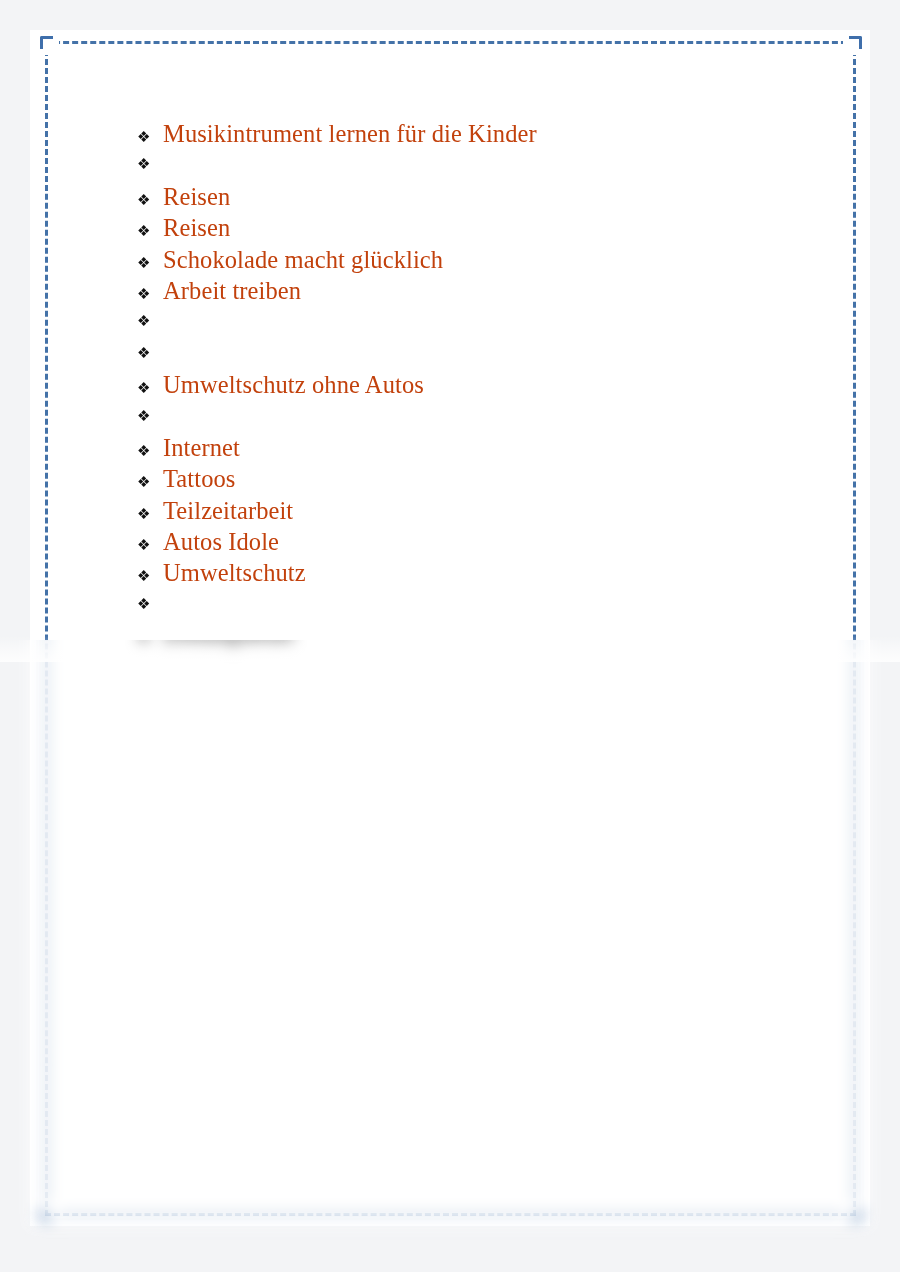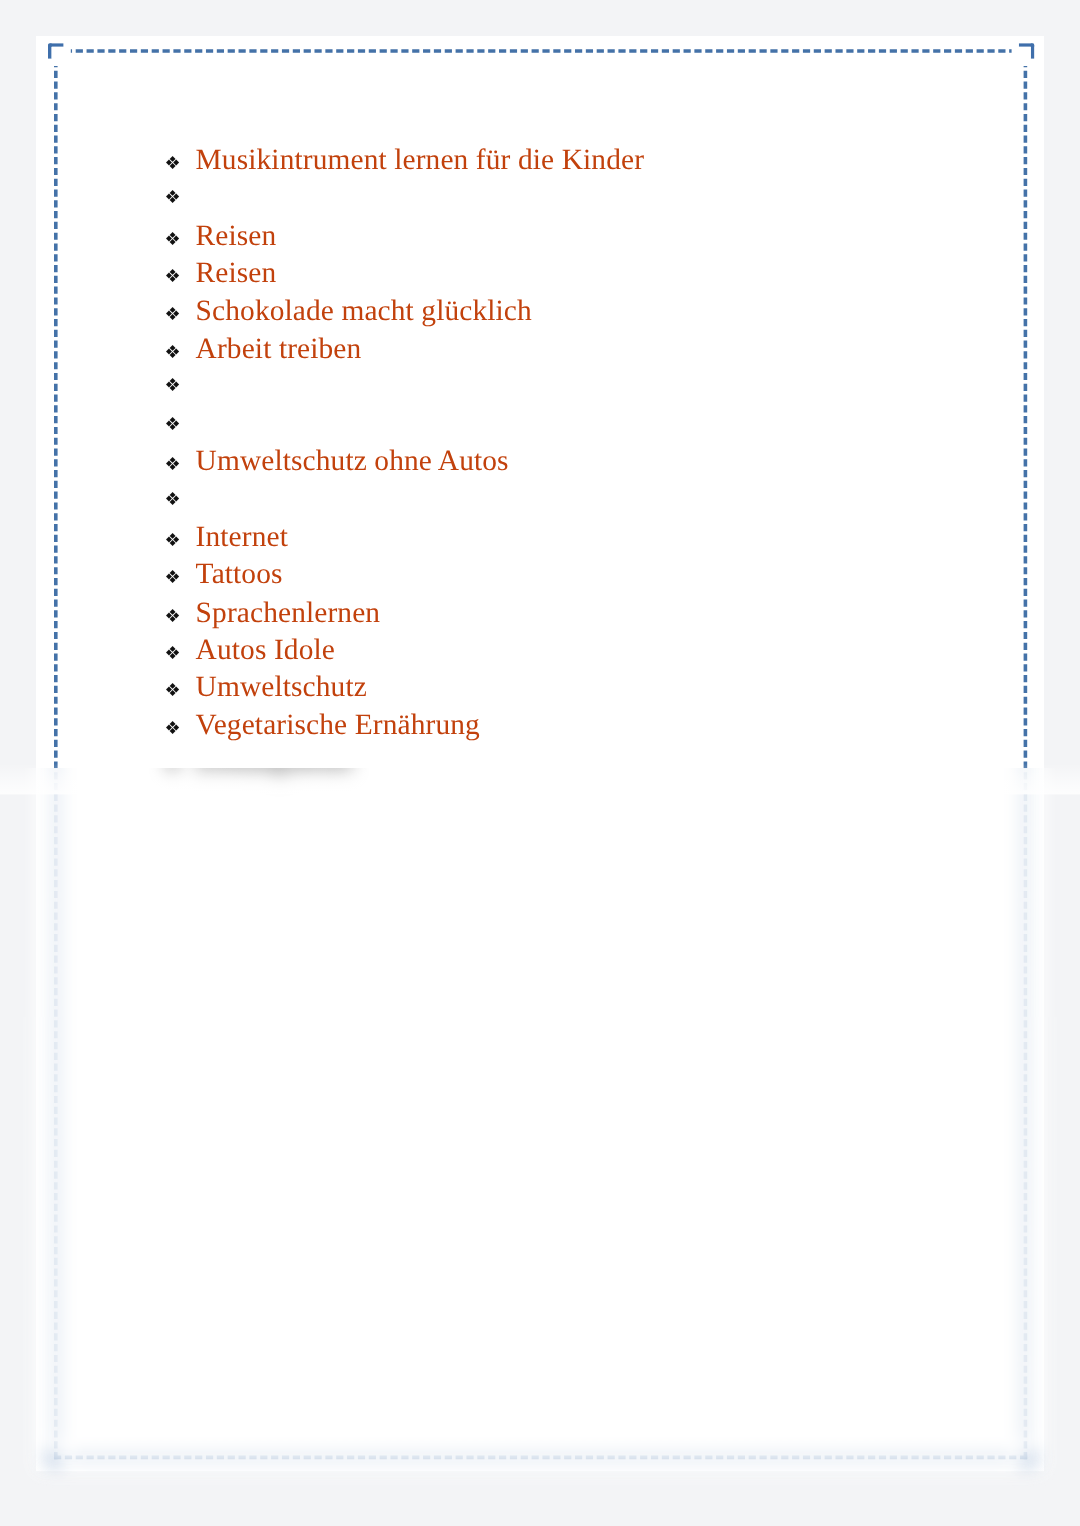--- a/index.html
+++ b/index.html
@@ -258,33 +258,32 @@
   <li class="topic-item">
     <span class="topic-bullet">❖</span>
     <span class="topic-label">Internet</span>
   </li>
   <li class="topic-item">
     <span class="topic-bullet">❖</span>
     <span class="topic-label">Tattoos</span>
   </li>
   <li class="topic-item">
     <span class="topic-bullet">❖</span>
-    <span class="topic-label">Sprachenlernen</span>
+    <span class="topic-label">Teilzeitarbeit</span>
   </li>
   <li class="topic-item">
     <span class="topic-bullet">❖</span>
     <span class="topic-label">Autos Idole</span>
   </li>
   <li class="topic-item">
     <span class="topic-bullet">❖</span>
     <span class="topic-label">Umweltschutz</span>
   </li>
   <li class="topic-item">
     <span class="topic-bullet">❖</span>
-    <span class="topic-label">Vegetarische Ernährung</span>
   </li>
 </ul>
 
 <div id="blur-layer">
   <div id="blur-clip">
     <div id="blur-inner">
       <div id="blur-sheet"></div>
       <div id="blur-frame"></div>
       <div class="corner-handle" id="handle-bottom-left"></div>
       <div class="corner-handle" id="handle-bottom-right"></div>

